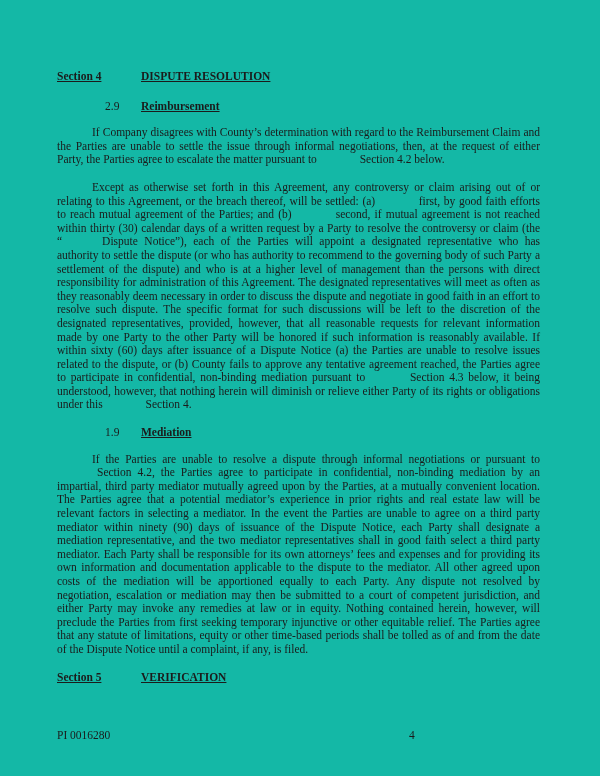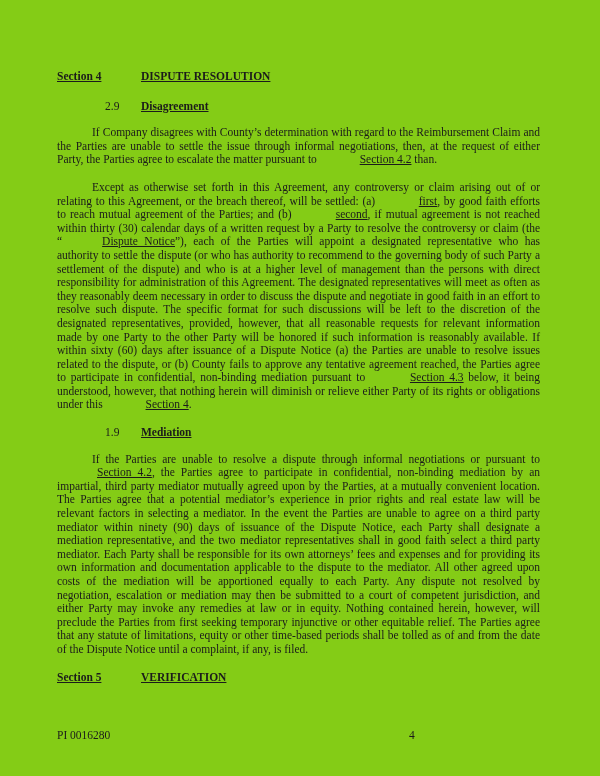--- a/index.html
+++ b/index.html
@@ -4,21 +4,21 @@
 <style>
   html, body {
     margin: 0;
     padding: 0;
     background: #ffffff;
   }
   .page {
     position: relative;
     width: 600px;
     height: 776px;
-    background: #84cc16;
+    background: #14b8a6;
     box-sizing: border-box;
     padding: 70px 60px 0 57px;
     font-family: "Liberation Serif", "DejaVu Serif", serif;
     font-size: 11.5px;
     line-height: 13.6px;
     color: #1b1b1b;
     overflow: hidden;
   }
   .h-section {
     margin: 0 0 16px 0;
@@ -43,21 +43,20 @@
   .u-bold {
     font-weight: bold;
     text-decoration: underline;
   }
   .para {
     margin: 0 0 14px 0;
     text-align: justify;
     text-indent: 35px;
   }
   .para .u {
-    text-decoration: underline;
     padding-left: 40px;
   }
   .footer {
     position: absolute;
     top: 729px;
     left: 57px;
     right: 52px;
     display: flex;
     align-items: baseline;
   }
@@ -77,24 +76,24 @@
 </head>
 <body>
 
 <div class="page">
 
   <div class="h-section">
     <span class="tab-col"><span class="u-bold">Section 4</span></span><span class="u-bold">DISPUTE RESOLUTION</span>
   </div>
 
   <div class="h-sub">
-    <span class="tab-col-sub"><span>2.9</span></span><span class="u-bold">Disagreement</span>
+    <span class="tab-col-sub"><span>2.9</span></span><span class="u-bold">Reimbursement</span>
   </div>
 
-  <p class="para"><span>If Company disagrees with County’s determination with regard to the Reimbursement Claim and the Parties are unable to settle the issue through informal negotiations, then, at the request of either Party, the Parties agree to escalate the matter pursuant to </span><span class="u">Section 4.2</span><span> than.</span></p>
+  <p class="para"><span>If Company disagrees with County’s determination with regard to the Reimbursement Claim and the Parties are unable to settle the issue through informal negotiations, then, at the request of either Party, the Parties agree to escalate the matter pursuant to </span><span class="u">Section 4.2</span><span> below.</span></p>
 
 
   <p class="para"><span>Except as otherwise set forth in this Agreement, any controversy or claim arising out of or relating to this Agreement, or the breach thereof, will be settled: (a) </span><span class="u">first</span><span>, by good faith efforts to reach mutual agreement of the Parties; and (b) </span><span class="u">second</span><span>, if mutual agreement is not reached within thirty (30) calendar days of a written request by a Party to resolve the controversy or claim (the “</span><span class="u">Dispute Notice</span><span>”), each of the Parties will appoint a designated representative who has authority to settle the dispute (or who has authority to recommend to the governing body of such Party a settlement of the dispute) and who is at a higher level of management than the persons with direct responsibility for administration of this Agreement. The designated representatives will meet as often as they reasonably deem necessary in order to discuss the dispute and negotiate in good faith in an effort to resolve such dispute. The specific format for such discussions will be left to the discretion of the designated representatives, provided, however, that all reasonable requests for relevant information made by one Party to the other Party will be honored if such information is reasonably available. If within sixty (60) days after issuance of a Dispute Notice (a) the Parties are unable to resolve issues related to the dispute, or (b) County fails to approve any tentative agreement reached, the Parties agree to participate in confidential, non-binding mediation pursuant to </span><span class="u">Section 4.3</span><span> below, it being understood, however, that nothing herein will diminish or relieve either Party of its rights or obligations under this </span><span class="u">Section 4</span><span>.</span></p>
 
   <div class="h-sub">
     <span class="tab-col-sub"><span>1.9</span></span><span class="u-bold">Mediation</span>
   </div>
 
   <p class="para"><span>If the Parties are unable to resolve a dispute through informal negotiations or pursuant to </span><span class="u">Section 4.2</span><span>, the Parties agree to participate in confidential, non-binding mediation by an impartial, third party mediator mutually agreed upon by the Parties, at a mutually convenient location.  The Parties agree that a potential mediator’s experience in prior rights and real estate law will be relevant factors in selecting a mediator.  In the event the Parties are unable to agree on a third party mediator within ninety (90) days of issuance of the Dispute Notice, each Party shall designate a mediation representative, and the two mediator representatives shall in good faith select a third party mediator.  Each Party shall be responsible for its own attorneys’ fees and expenses and for providing its own information and documentation applicable to the dispute to the mediator.  All other agreed upon costs of the mediation will be apportioned equally to each Party.  Any dispute not resolved by negotiation, escalation or mediation may then be submitted to a court of competent jurisdiction, and either Party may invoke any remedies at law or in equity.  Nothing contained herein, however, will preclude the Parties from first seeking temporary injunctive or other equitable relief.  The Parties agree that any statute of limitations, equity or other time-based periods shall be tolled as of and from the date of the Dispute Notice until a complaint, if any, is filed.</span></p>
 

